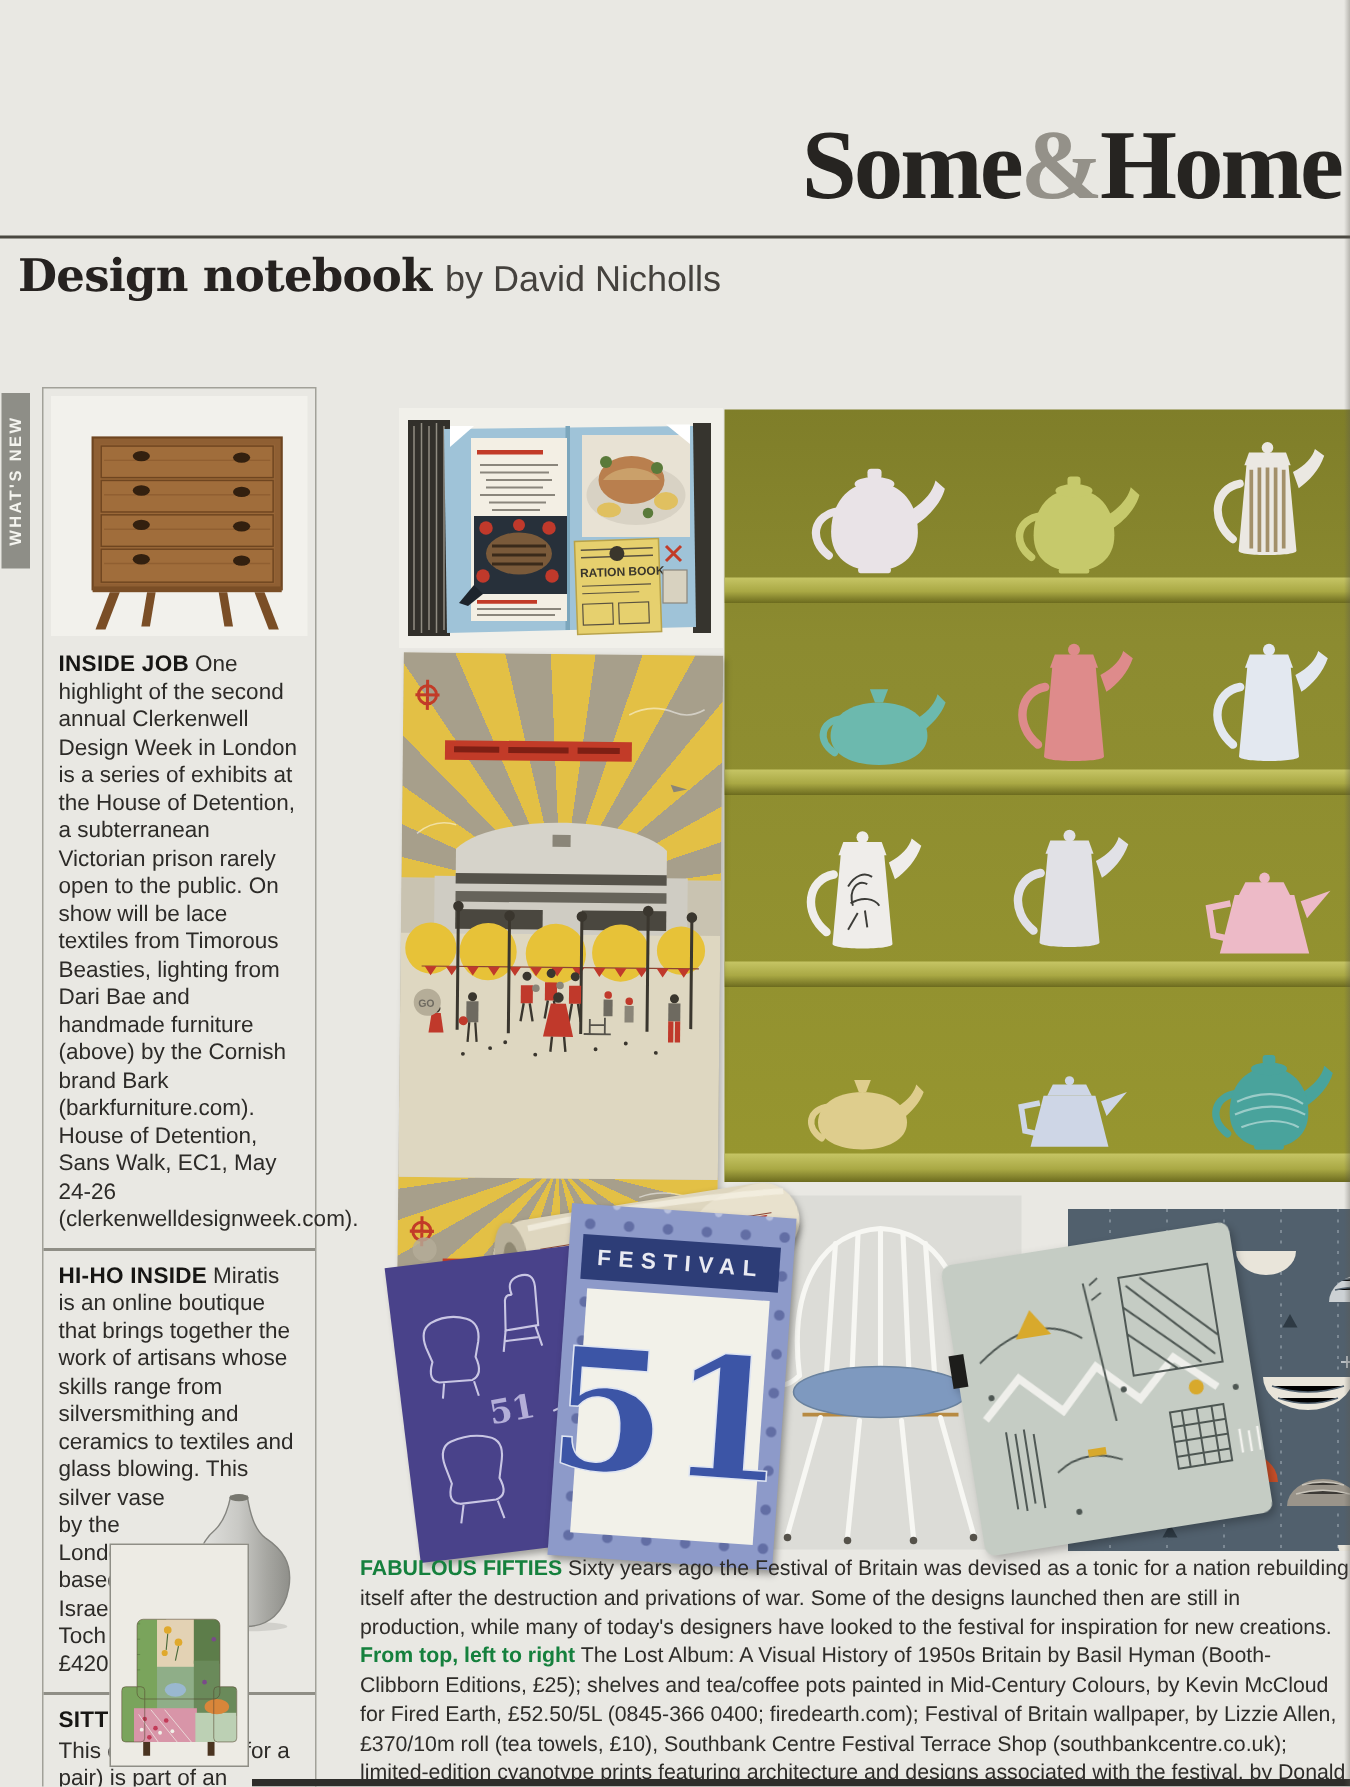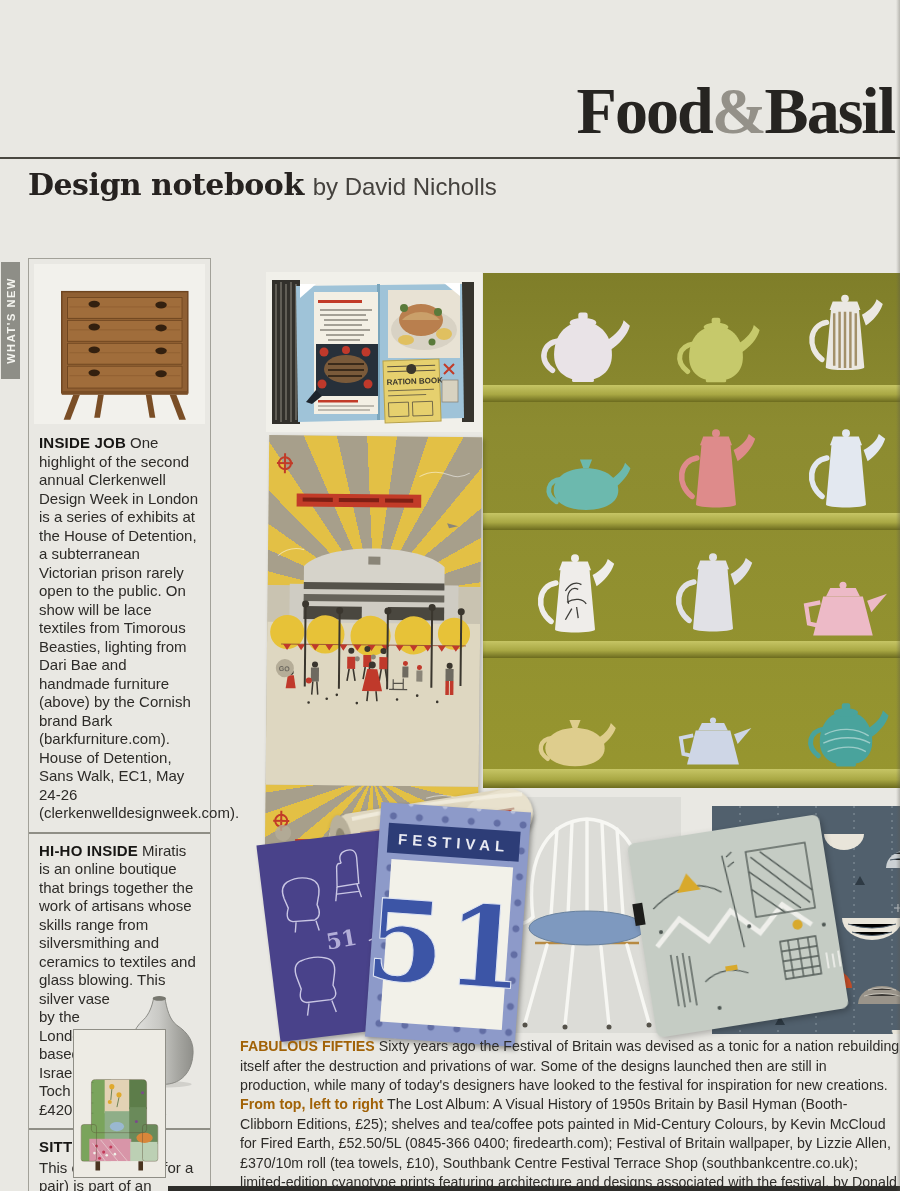--- a/index.html
+++ b/index.html
@@ -5,21 +5,21 @@
   html,body{margin:0;padding:0}
   body{width:900px;height:1191px;position:relative;overflow:hidden;background:#e9e8e3;
        font-family:"Liberation Sans",sans-serif;color:#2b2927}
   [data-interactable]{cursor:default}
 
   
   .masthead{position:absolute;top:78px;right:6px;font-family:"Liberation Serif",serif;
             font-weight:700;font-size:66px;line-height:1;letter-spacing:-2px;color:#262421;white-space:nowrap}
   .masthead .amp{color:#949189}
   .head-rule{position:absolute;left:0;right:0;top:157px;height:2px;background:#4a4841}
-  .kicker{position:absolute;left:28px;top:167px;white-space:nowrap}
+  .kicker{position:absolute;left:12px;top:167px;white-space:nowrap}
   .kicker .t{font-family:"DejaVu Serif",serif;font-weight:700;font-size:30px;letter-spacing:-.5px;color:#262220}
   .kicker .b{font-size:24px;color:#45423e;margin-left:9px}
 
   
   .sidebar{position:absolute;left:28px;top:258px;width:181px;height:934px;
            border:1px solid #a2a199;background:#e9e8e3}
   .tab{position:absolute;left:-28px;top:3px;width:19px;height:117px;background:#8e8e87;
        display:flex;align-items:center;justify-content:center}
   .tab span{writing-mode:vertical-rl;transform:rotate(180deg);font-weight:700;font-size:11px;
             letter-spacing:1.6px;color:#f4f4ef;white-space:nowrap}
@@ -67,21 +67,21 @@
   .printB-num{font-family:"DejaVu Serif",serif;font-weight:700;font-size:112px;color:#3c55a6;
               letter-spacing:2px;-webkit-text-stroke:1px #dfe5f2}
   .fig-chairA{position:absolute;left:455px;top:781px;width:186px;height:236px;background:#dcdcd7;z-index:2}
   .fig-fabric{position:absolute;left:672px;top:790px;width:228px;height:228px;z-index:3}
   .fig-cushion{position:absolute;left:597px;top:810px;width:202px;height:200px;z-index:6;
                transform:rotate(-9deg);filter:drop-shadow(2px 3px 3px rgba(0,0,0,.25))}
 
   
   .caption{position:absolute;left:240px;top:1023px;width:660px;z-index:7;
            font-size:14.2px;line-height:19.4px;color:#2e2c29}
-  .caption .bold{font-weight:700;color:#a16207}
+  .caption .bold{font-weight:700;color:#15803d}
   .caption .ital{}
 
   .bottom-edge{position:absolute;left:168px;right:0;bottom:0;height:5px;background:#2e2d2a;z-index:8}
   .right-edge{position:absolute;top:0;bottom:0;right:0;width:4px;z-index:8;
               background:linear-gradient(90deg,rgba(0,0,0,0),rgba(90,88,80,.35))}
   .defs-hidden{position:absolute;width:0;height:0;overflow:hidden}
 </style>
 </head>
 <body>
 
@@ -136,21 +136,21 @@
     <symbol id="deco-swirl" viewBox="0 0 140 110">
       <g stroke="rgba(255,255,255,.45)" stroke-width="2" fill="none">
         <path d="M40,60 C60,50 84,50 102,62"></path>
           <path d="M38,72 C60,62 86,62 104,72"></path>
           <path d="M44,84 C64,76 84,76 98,84"></path>
       </g>
     </symbol>
   </defs>
 </svg>
 
-<div class="masthead" data-interactable="false"><span data-interactable="false">Food</span><span class="amp" data-interactable="false">&amp;</span><span data-interactable="false">Basil</span></div>
+<div class="masthead" data-interactable="false"><span data-interactable="false">Some</span><span class="amp" data-interactable="false">&amp;</span><span data-interactable="false">Home</span></div>
 <div class="head-rule" data-interactable="false"></div>
 <div class="kicker" data-interactable="false">
   <span class="t" data-interactable="false">Design notebook</span><span class="b" data-interactable="false">by David Nicholls</span>
 </div>
 
 <aside class="sidebar" data-interactable="false">
   <div class="tab" data-interactable="false">
       <span data-interactable="false">WHAT'S NEW</span>
     </div>
 

